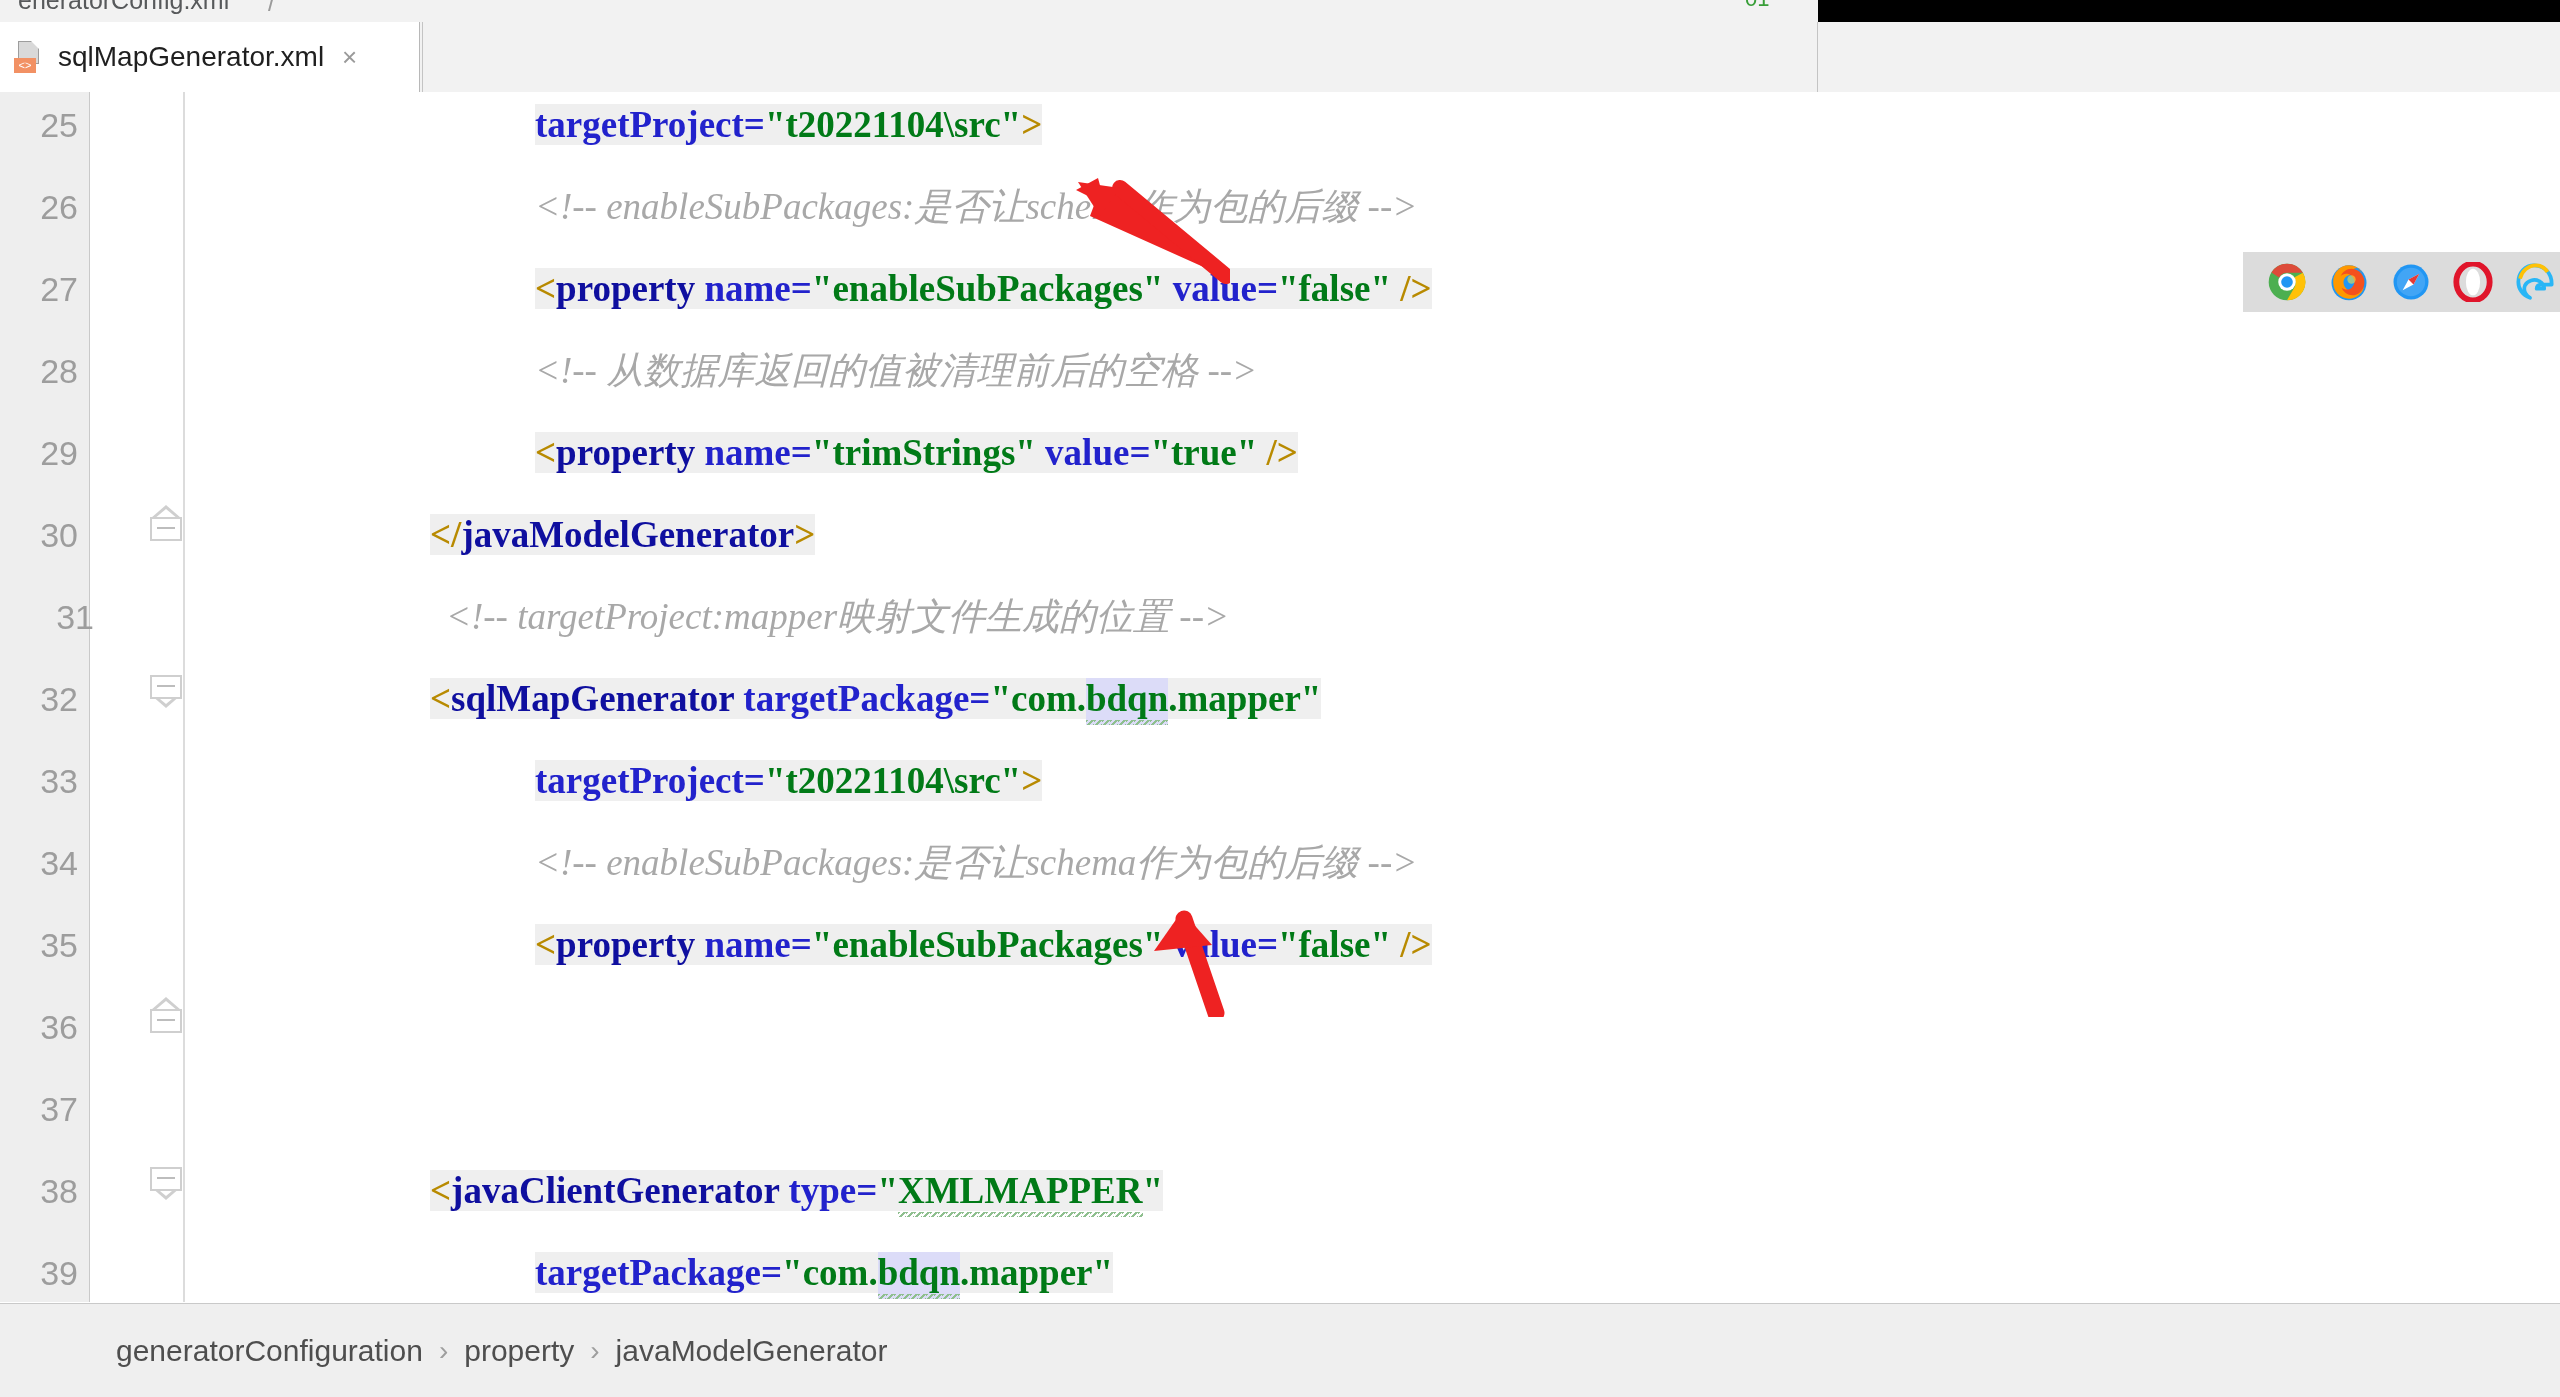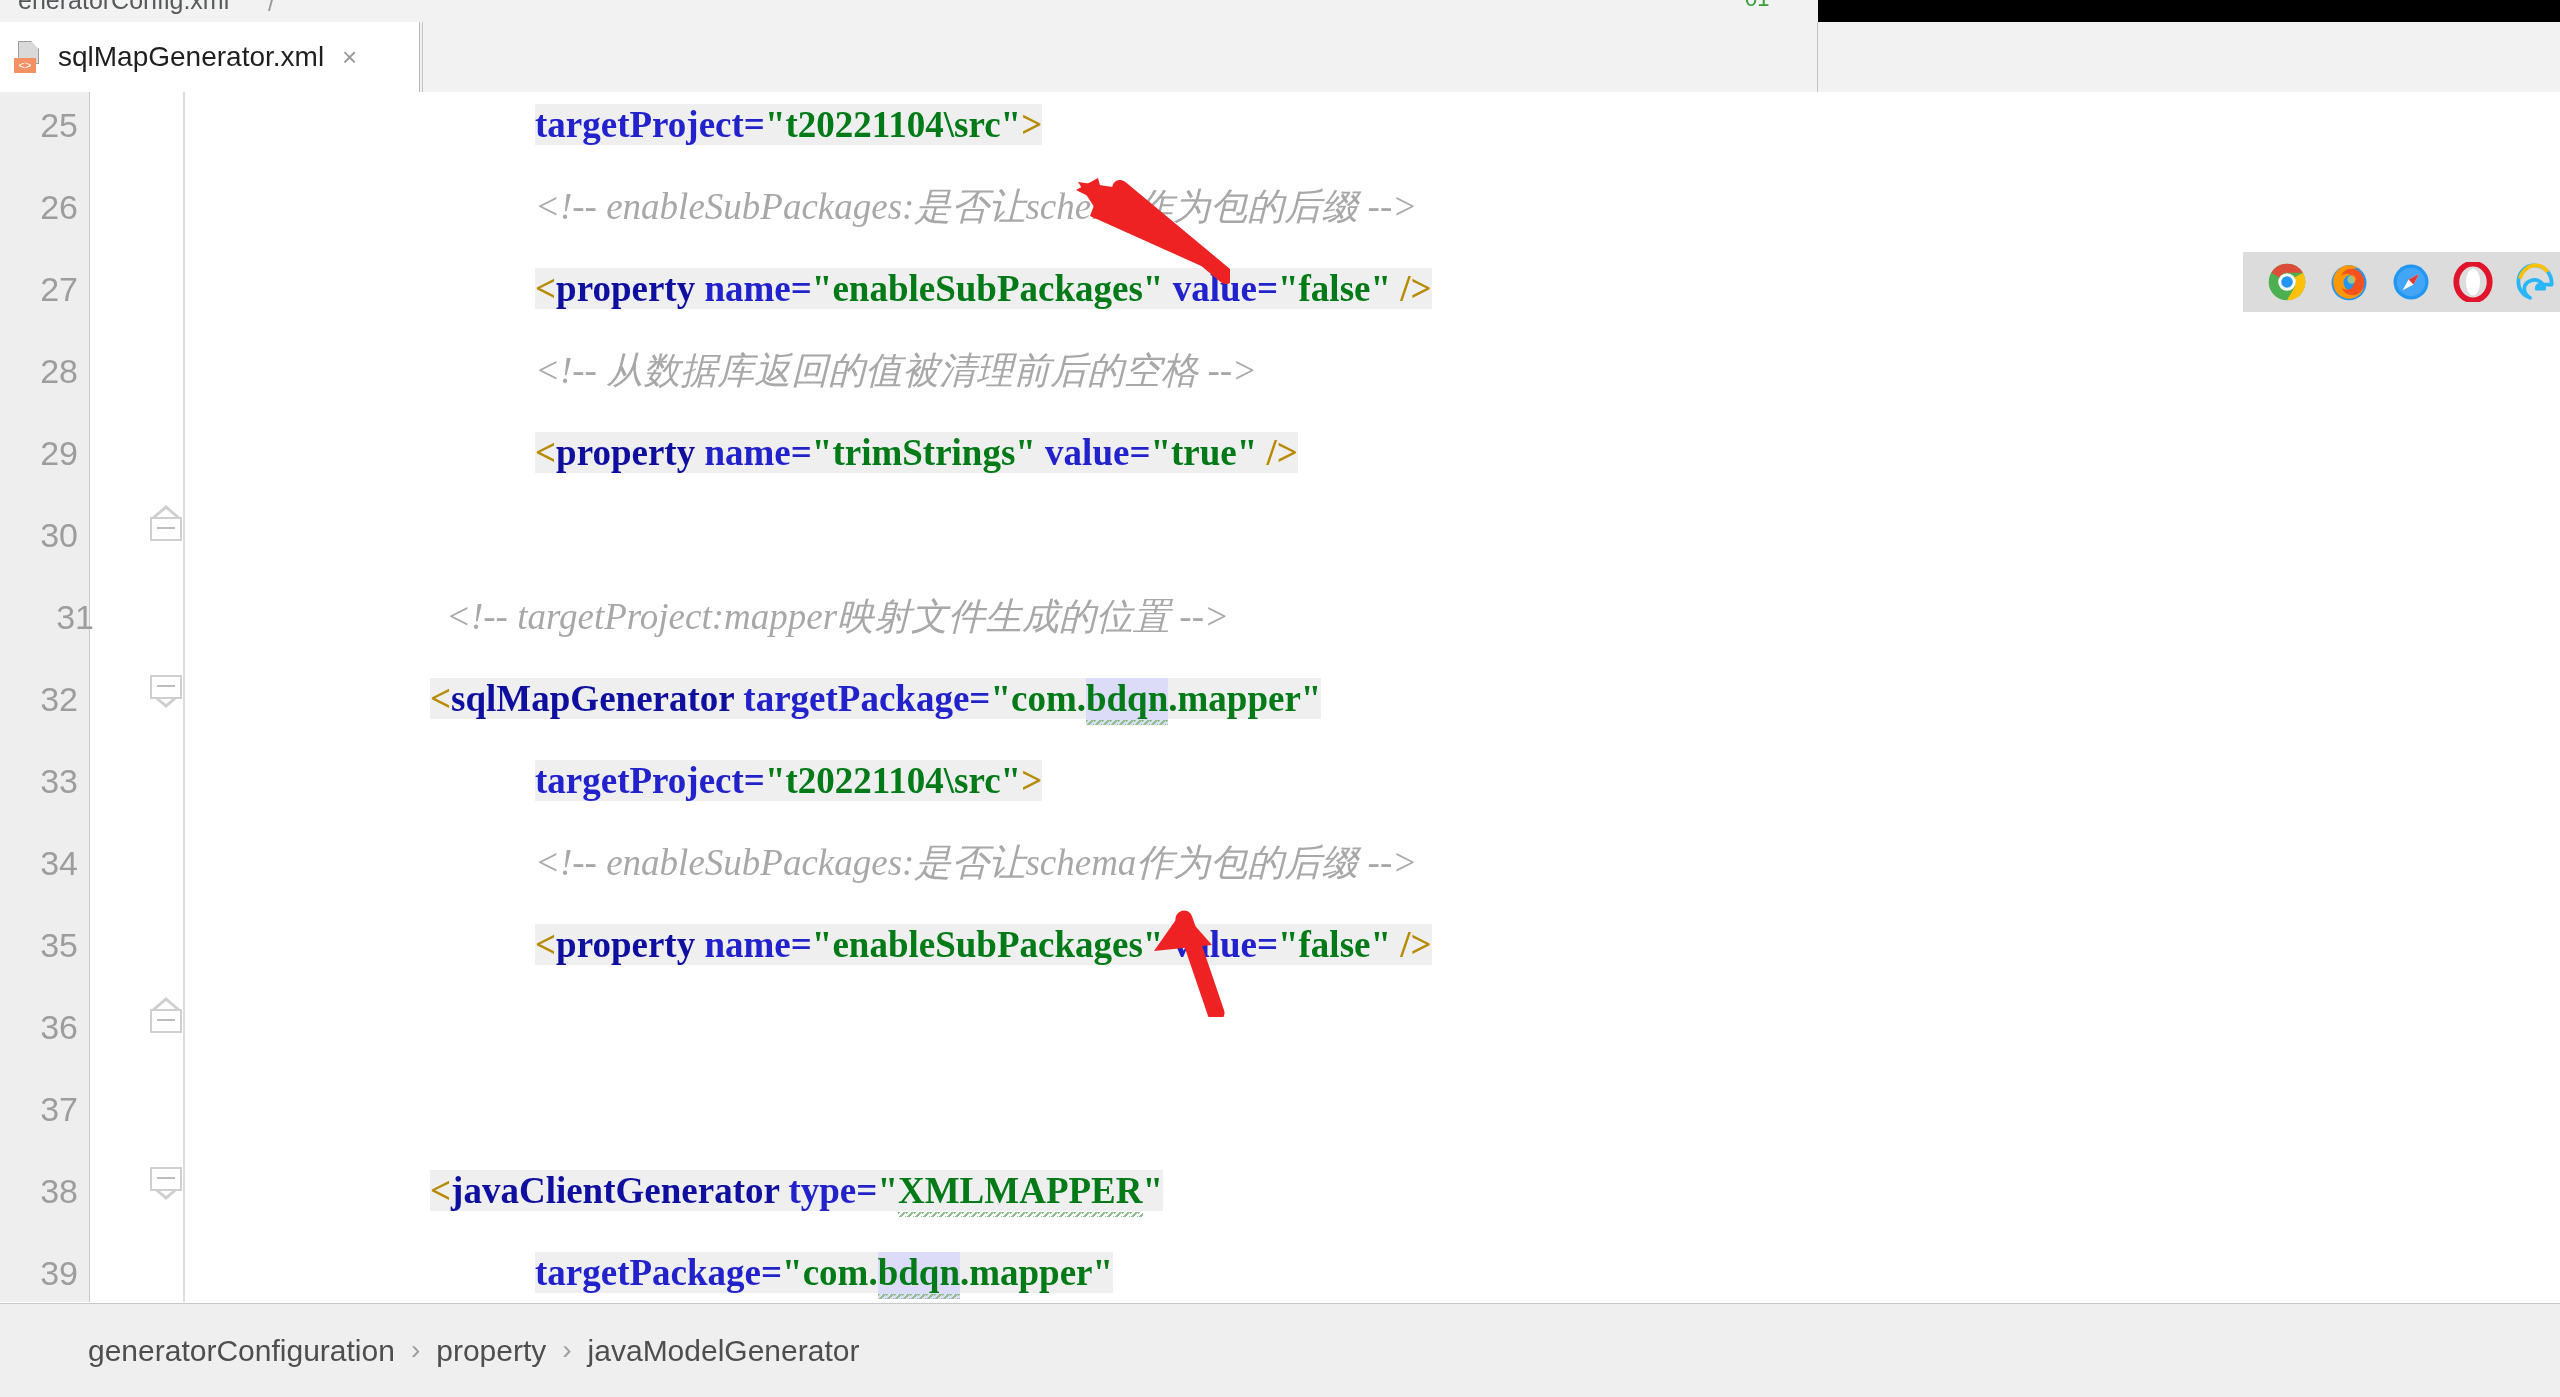--- a/index.html
+++ b/index.html
@@ -304,23 +304,23 @@
     position: absolute;
     left: 0; top: 1303px;
     width: 2560px; height: 94px;
     background: #efefef;
     border-top: 1px solid #c9c9c9;
     display: flex;
     align-items: center;
   }
   .bc-inner {
     display: flex;
-    align-items: flex-start;
+    align-items: center;
     gap: 16px;
-    padding-left: 88px;
+    padding-left: 116px;
   }
   .bc-item {
     font-size: 30px;
     color: #4e4e4e;
     white-space: nowrap;
   }
   .bc-sep {
     font-size: 28px;
     color: #9e9e9e;
   }
@@ -384,20 +384,21 @@
           <div class="code" style="left: 535px;"><span class="hl-bg"><span class="brk">&lt;</span><span class="tag">property</span><span class="punct"> </span><span class="attr">name</span><span class="punct">=</span><span class="val">"trimStrings"</span><span class="punct"> </span><span class="attr">value</span><span class="punct">=</span><span class="val">"true"</span><span class="punct"> </span><span class="brk">/&gt;</span></span></div>
         </div>
         <div class="line" style="top: 402px;">
           <div class="lnum">30</div>
           <div class="fold-mark up">
             <span class="tip"></span>
             <span class="tip-in"></span>
             <span class="body"></span>
             <span class="dash"></span>
           </div>
+          <div class="code" style="left: 430px;"><span class="hl-bg"><span class="brk">&lt;/</span><span class="tag">javaModelGenerator</span><span class="brk">&gt;</span></span></div>
         </div>
         <div class="line" style="top: 484px; margin-left: 16px;">
           <div class="lnum">31</div>
           <div class="code" style="left: 430px;"><span class="cmt">&lt;!-- targetProject:mapper映射文件生成的位置 --&gt;</span></div>
         </div>
         <div class="line" style="top: 566px;">
           <div class="lnum">32</div>
           <div class="fold-mark down">
             <span class="tip"></span>
             <span class="tip-in"></span>

